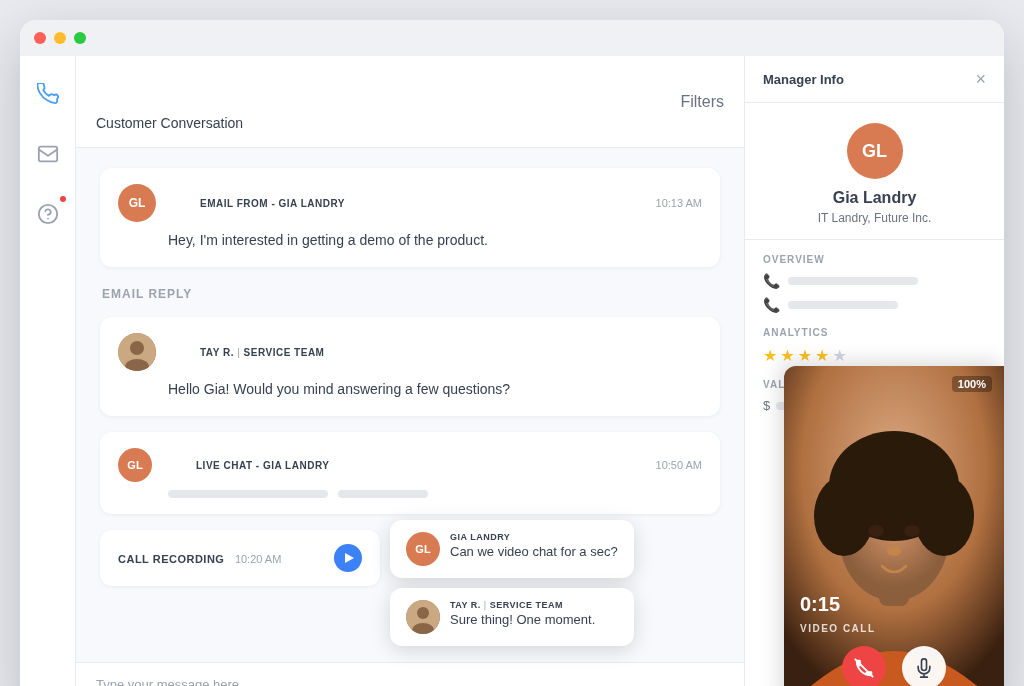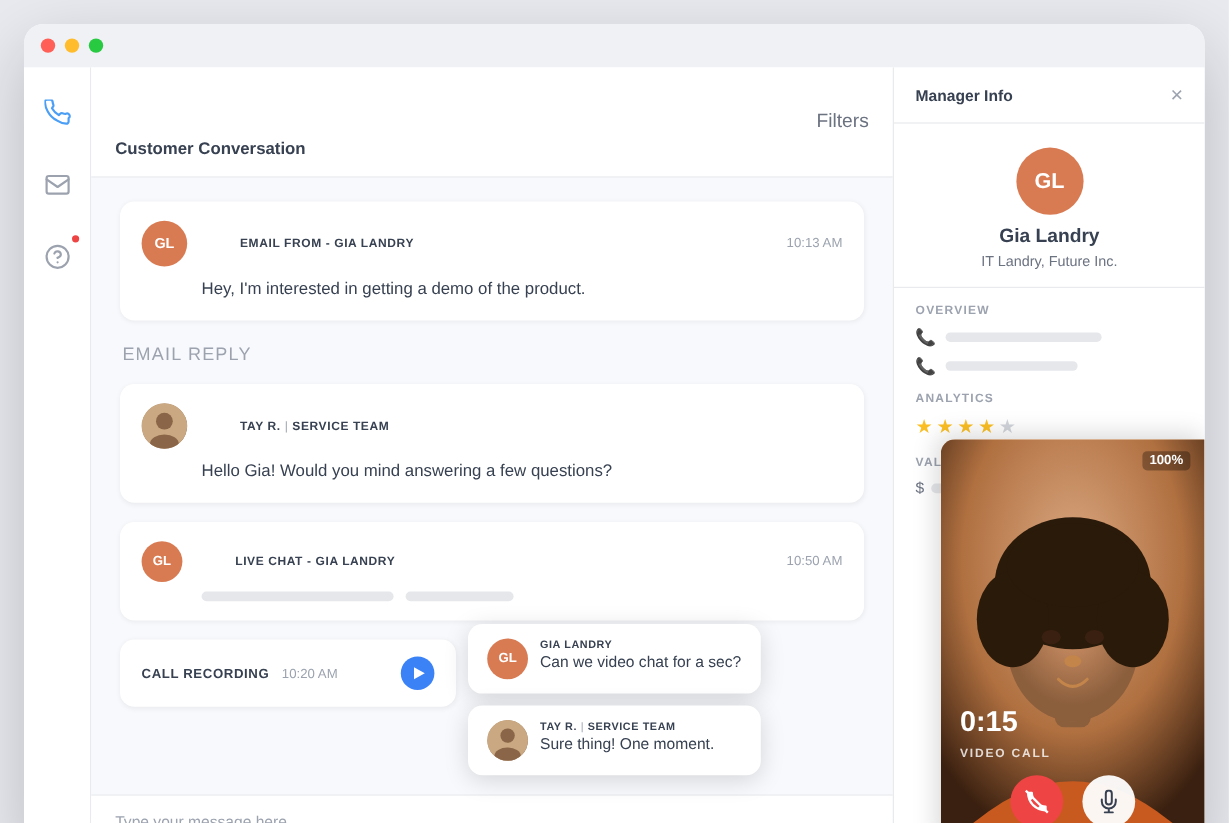--- a/index.html
+++ b/index.html
@@ -99,21 +99,21 @@
     .conv-header {
       display: flex;
       align-items: center;
       justify-content: space-between;
       padding: 16px 20px;
       background: #fff;
       border-bottom: 1px solid #e8eaed;
     }
     .conv-header-title {
       font-size: 14px;
-      font-weight: 700;
+      font-weight: 400;
       color: #374151;
       margin-top: 43px;
     }
     .filters-btn {
       font-size: 16px;
       color: #6b7280;
       cursor: pointer;
       background: none;
       border: none;
     }
@@ -190,22 +190,22 @@
 
     .message-text {
       font-size: 14px;
       color: #374151;
       line-height: 1.5;
       margin-left: 50px;
     }
 
     
     .section-label {
-      font-size: 15px;
-      font-weight: 400;
+      font-size: 12px;
+      font-weight: 700;
       color: #9ca3af;
       letter-spacing: 1px;
       text-transform: uppercase;
       padding: 0 2px;
       margin-top: 4px;
     }
 
     
     .text-bars {
       display: flex;
@@ -422,21 +422,21 @@
       color: #fff;
       background: rgba(0,0,0,0.3);
       padding: 2px 6px;
       border-radius: 4px;
     }
 
     .video-timer {
       position: absolute;
       bottom: 90px;
       left: 16px;
-      font-size: 24px;
+      font-size: 20px;
       font-weight: 700;
       color: #fff;
     }
     .video-call-label {
       position: absolute;
       bottom: 72px;
       left: 16px;
       font-size: 10px;
       font-weight: 600;
       color: rgba(255,255,255,0.8);

